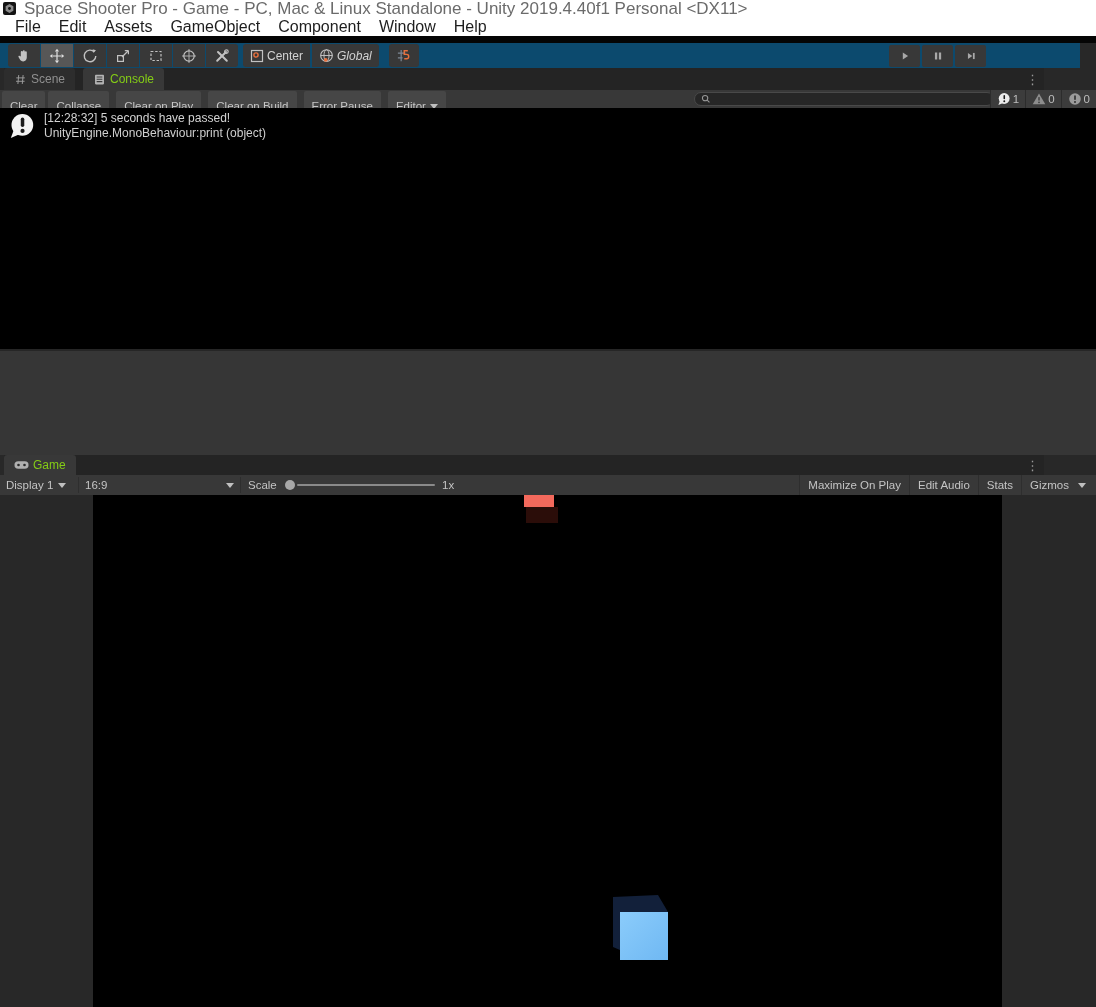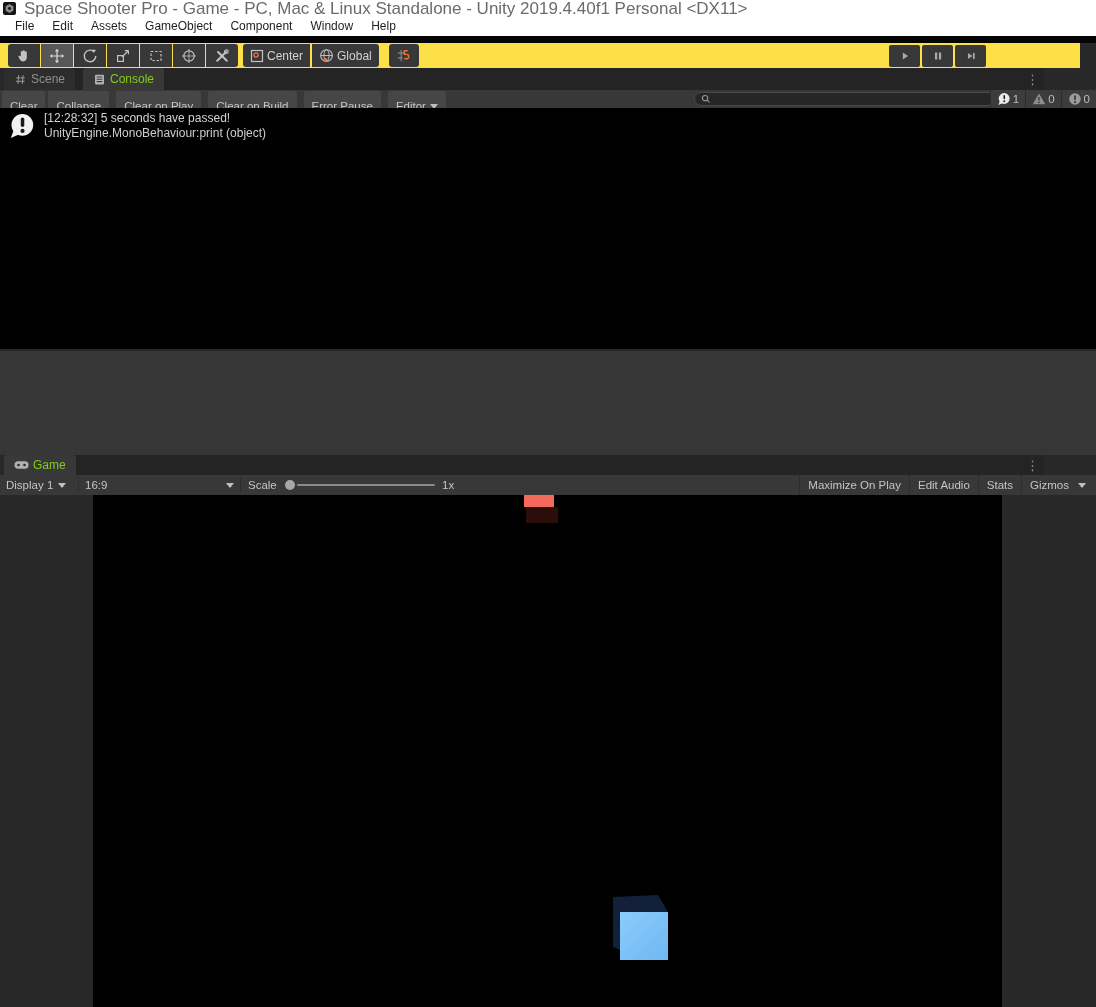--- a/index.html
+++ b/index.html
@@ -8,26 +8,26 @@
   .abs { position:absolute; }
   #app { position:relative; width:1096px; height:1007px; }
 
   
   #titlebar { left:0; top:0; width:1096px; height:17px; background:#ffffff; }
   #title-icon { left:3px; top:2px; width:13px; height:13px; background:#141414; border-radius:2px; display:flex; align-items:center; justify-content:center; }
   #window-title { left:24px; top:0; height:17px; line-height:17px; font-size:17px; color:#6b6b6b; white-space:nowrap; }
 
   
   #menubar { left:0; top:17px; width:1096px; height:19px; background:#ffffff; display:flex; align-items:center; padding-left:6px; }
-  .menu-item { font-size:12px; color:#1e1e1e; padding:0 9px; height:19px; line-height:19px; cursor:default; }
+  .menu-item { font-size:16px; color:#1e1e1e; padding:0 9px; height:19px; line-height:19px; cursor:default; }
 
   #blackstrip { left:0; top:36px; width:1096px; height:7px; background:#050505; }
 
   
-  #toolbar { left:0; top:43px; width:1080px; height:25px; background:#fde047; }
+  #toolbar { left:0; top:43px; width:1080px; height:25px; background:#0c4a6e; }
   .toolgroup { position:absolute; top:1px; display:flex; gap:1px; }
   .tbtn { width:32px; height:23px; background:#383838; display:flex; align-items:center; justify-content:center; border:none; }
   .tbtn.first { border-radius:3px 0 0 3px; }
   .tbtn.last { border-radius:0 3px 3px 0; }
   .tbtn.selected { background:#575757; }
   .wbtn { height:23px; background:#383838; display:flex; align-items:center; gap:3px; padding:0 7px; color:#d2d2d2; font-size:12px; border:none; }
   .playbtn { width:31px; height:22px; background:#383838; display:flex; align-items:center; justify-content:center; border-radius:2px; border:none; }
 
   
   .tabrow { left:4px; width:1040px; background:#242424; }
@@ -155,21 +155,21 @@
     </div>
 
     <div class="toolgroup" style="left:243px; gap:2px;">
       <button class="wbtn" style="border-radius:3px 0 0 3px;">
         <svg width="14" height="14" viewBox="0 0 14 14">
             <rect x="1.5" y="1.5" width="11" height="11" fill="none" stroke="#c2c2c2" stroke-width="1.2"></rect>
             <circle cx="6" cy="6" r="2.1" fill="none" stroke="#e8703d" stroke-width="1.4"></circle>
           </svg>
         <span>Center</span>
       </button>
-      <button class="wbtn" style="border-radius:0 3px 3px 0;">
+      <button class="wbtn" style="border-radius:0 3px 3px 0;font-style:italic;">
         <svg width="15" height="15" viewBox="0 0 16 16">
             <circle cx="8" cy="8" r="6.2" fill="none" stroke="#c2c2c2" stroke-width="1.2"></circle>
             <ellipse cx="8" cy="8" rx="2.7" ry="6.2" fill="none" stroke="#c2c2c2" stroke-width="1"></ellipse>
             <path d="M1.8 8h12.4" stroke="#c2c2c2" stroke-width="1"></path>
             <circle cx="7.2" cy="12.6" r="2" fill="#e8703d"></circle>
           </svg>
         <span>Global</span>
       </button>
       <button class="tbtn" style="margin-left:8px; border-radius:3px; width:30px;">
         <svg width="15" height="15" viewBox="0 0 16 16">

